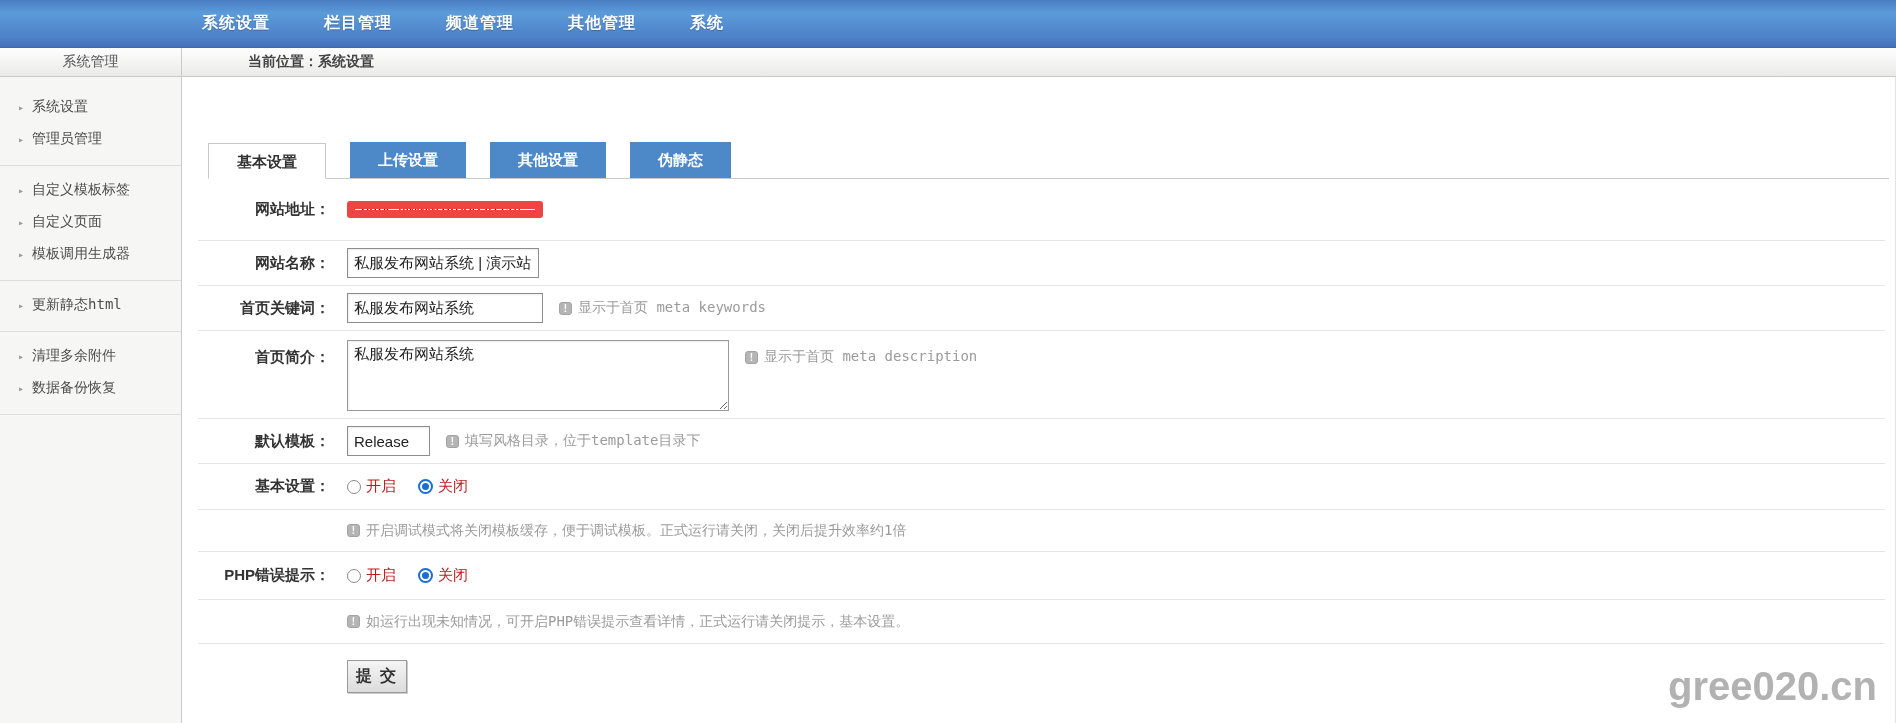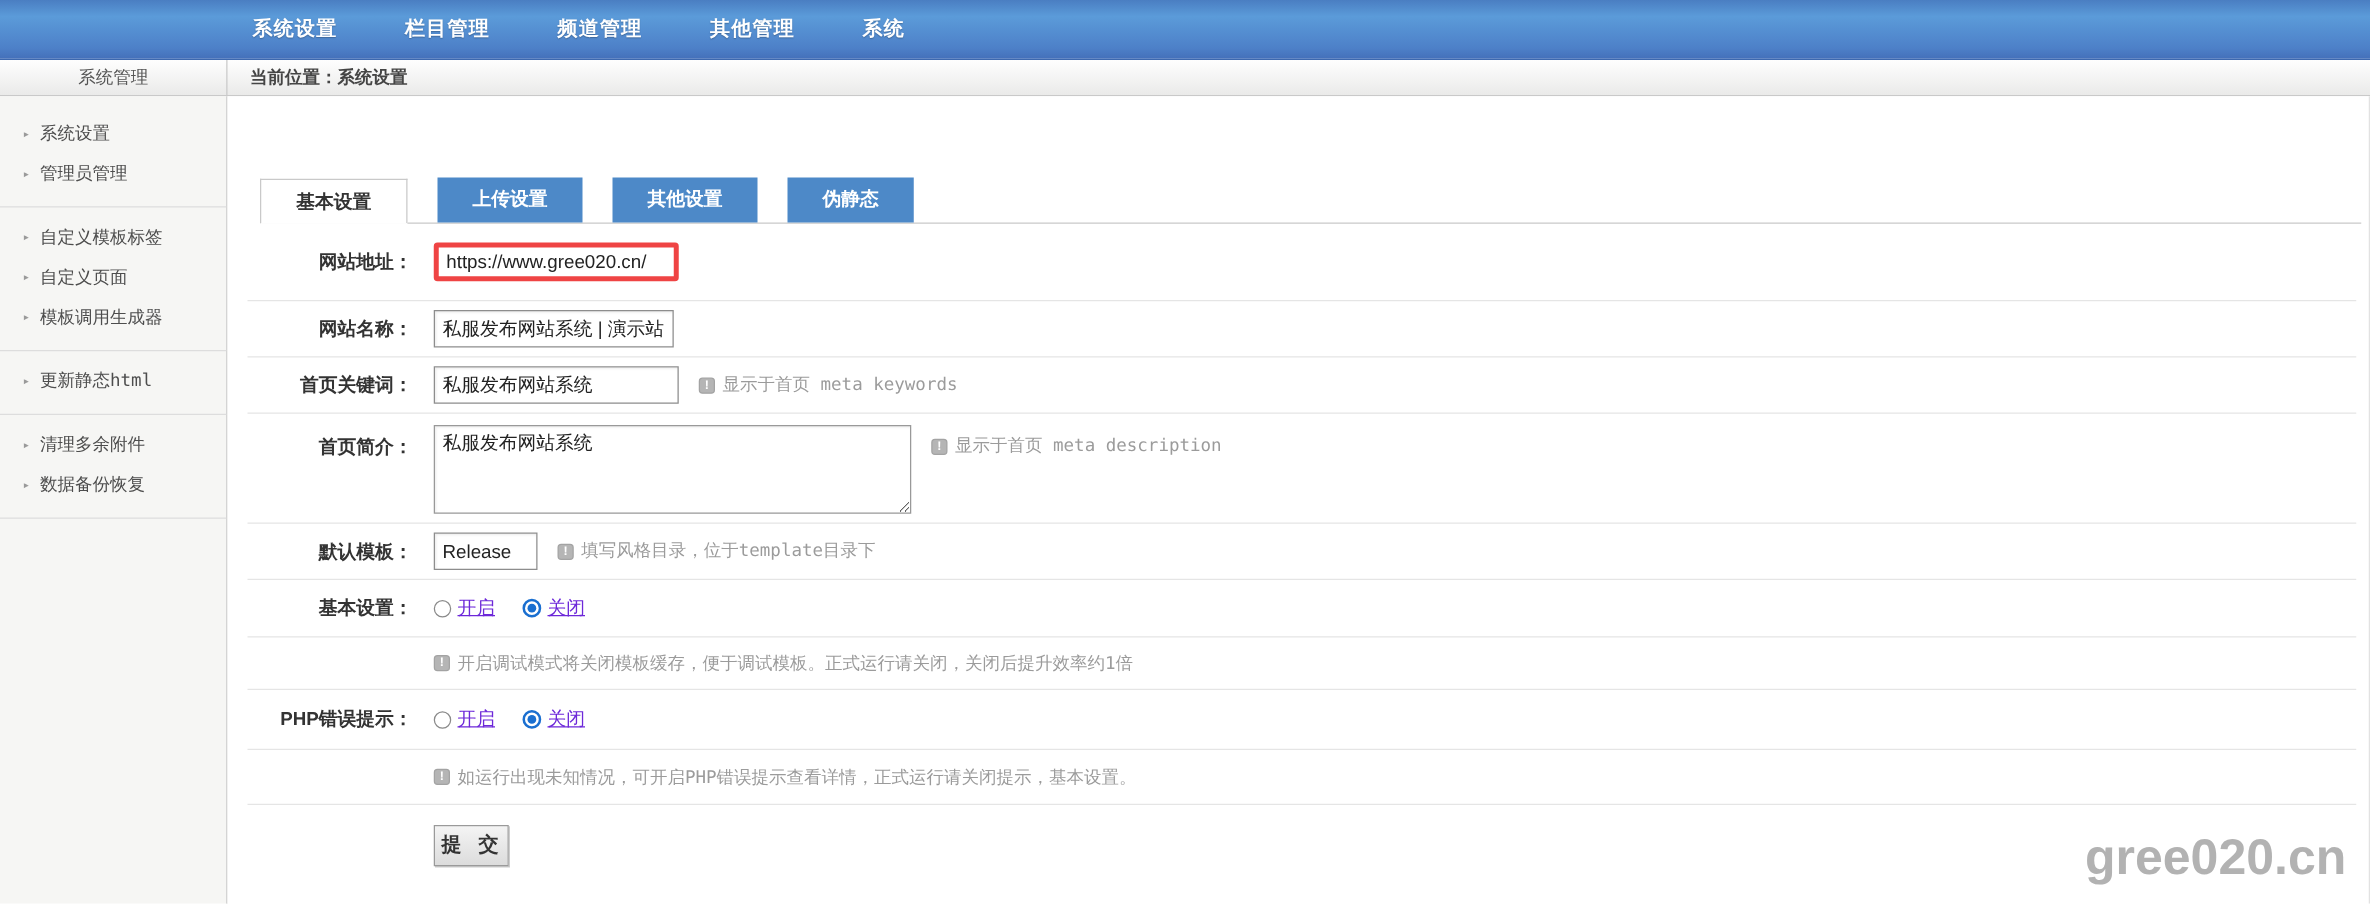--- a/index.html
+++ b/index.html
@@ -18,20 +18,21 @@
     color:#fff; font-weight:bold; font-size:16px; letter-spacing:1px;
     padding:0 26px 0 0; margin-right:28px; cursor:pointer; white-space:nowrap;
     text-shadow:0 1px 1px rgba(0,0,0,.25);
   }
 
   
   .bar2 {
     height:29px; display:flex; align-items:stretch;
     background:linear-gradient(to bottom,#fefefe,#eaeae9);
     border-bottom:1px solid #c9c9c9;
+    gap:48px;
   }
   .bar2 .side-title {
     width:182px; border-right:1px solid #c9c9c9; display:flex;
     align-items:center; justify-content:center;
     font-size:14px; color:#555;
   }
   .bar2 .crumb {
     display:flex; align-items:center; padding-left:18px;
     font-size:14px; font-weight:bold; color:#454545;
   }
@@ -95,21 +96,21 @@
   .r-php  { height:48px; }
   .r-hint2{ height:44px; }
   .r-submit{ border-bottom:none; padding-top:16px; }
 
   input.txt {
     height:30px; border:1px solid #8d8d8d; background:#fff; padding:0 6px;
     font-size:15px; color:#222; font-family:"Liberation Sans",sans-serif;
     box-shadow:inset 1px 1px 2px rgba(0,0,0,.08);
   }
   input.txt.focused {
-    border:4px solid #ef4444; border-radius:3px; height:31px;
+    border:8px solid #ef4444; border-radius:3px; height:17px;
     box-shadow:none;
   }
   .w-url  { width:196px; }
   .w-name { width:192px; }
   .w-kw   { width:196px; background:#fcfcfc; }
   .w-tpl  { width:83px; }
   textarea.txa {
     width:382px; height:71px; border:1px solid #999; resize:both;
     font-size:15px; color:#222; padding:4px 6px;
     font-family:"Liberation Sans",sans-serif;
@@ -135,29 +136,29 @@
   .radio-opt { display:flex; align-items:center; margin-right:22px; cursor:pointer; }
   .radio {
     width:14px; height:14px; border-radius:50%; background:#fff;
     border:1px solid #8a8a8a; margin-right:5px; position:relative; flex-shrink:0;
   }
   .radio.checked { border:2px solid #1a6fd0; width:15px; height:15px; }
   .radio.checked::after {
     content:""; position:absolute; left:2px; top:2px; width:7px; height:7px;
     border-radius:50%; background:#1a6fd0;
   }
-  .radio-opt span.rlbl { font-size:15px; color:#6d28d9;text-decoration:underline; }
+  .radio-opt span.rlbl { font-size:15px; color:#b91c1c; }
 
   
   .btn-submit {
     width:60px; height:33px; cursor:pointer;
     background:linear-gradient(to bottom,#f4f4f4,#dcdcdc);
     border:1px solid #9a9a9a; box-shadow:1px 1px 0 #ccc;
     font-size:16px; font-weight:bold; color:#333; letter-spacing:2px;
-    font-family:Liberation Mono, monospace;
+    font-family:Liberation Serif, serif;
   }
 
   
   .watermark {
     position:absolute; right:18px; bottom:14px;
     font-size:40px; font-weight:bold; color:#aaa; opacity:.9;
     letter-spacing:0;
   }
 </style>
 </head>

